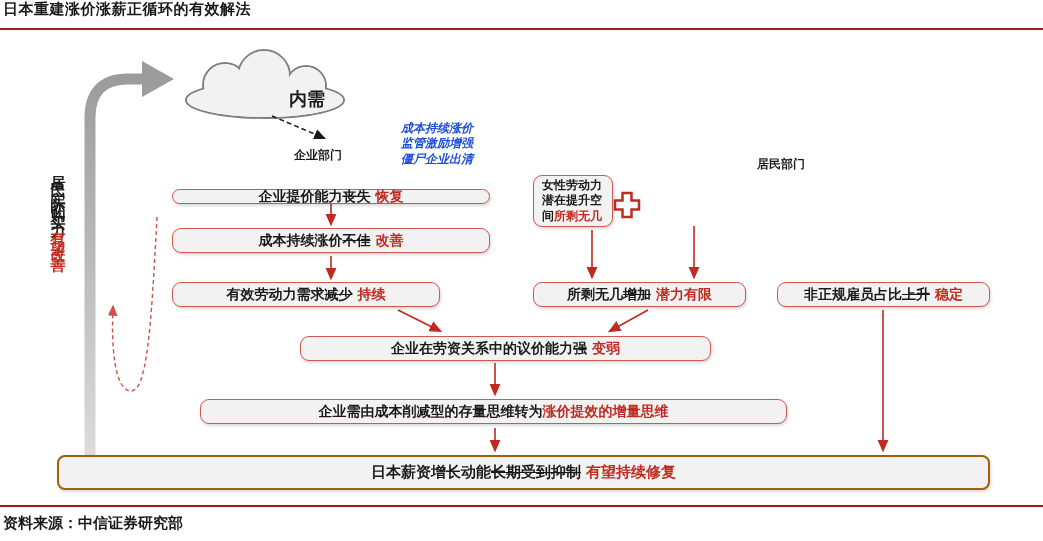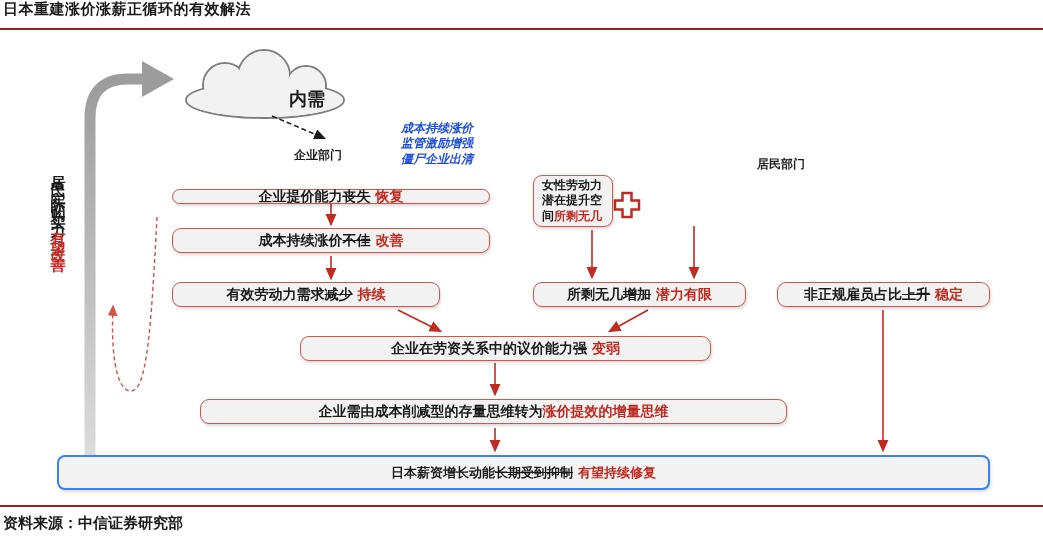--- a/index.html
+++ b/index.html
@@ -17,21 +17,21 @@
   .sector-label{position:absolute;font-size:12px;font-weight:bold;}
   .enterprise-label{left:294px;top:147px;}
   .household-label{left:757px;top:156px;}
   .annot{position:absolute;left:381px;top:121px;width:112px;text-align:center;
     color:#1d4ed8;font-size:12px;font-weight:bold;font-style:italic;line-height:1.28;}
   .rbox{position:absolute;box-sizing:border-box;background:#f2f2f2;
     border:1.6px solid #d0564e;border-radius:9px;display:flex;align-items:center;justify-content:center;
     font-size:14px;font-weight:bold;box-shadow:1px 2px 3px rgba(0,0,0,0.15);white-space:nowrap;}
   .rbox.small{font-size:12px;line-height:1.3;white-space:normal;}
   .rbox.small .wrap{width:62px;word-break:break-all;text-align:left;}
-  .gray-box{border:2px solid #3b82f6;border-radius:8px;font-size:13px;}
+  .gray-box{border:2px solid #a16207;border-radius:8px;font-size:15px;}
   .strike{text-decoration:line-through;}
   .red{color:#bf2b20;}
   .gap{margin-left:5px;}
   .vtext{position:absolute;left:48px;top:163px;writing-mode:vertical-rl;text-orientation:upright;
     font-size:15px;font-weight:bold;letter-spacing:8px;}
 </style>
 </head>
 <body>
 
 <div class="stage">

